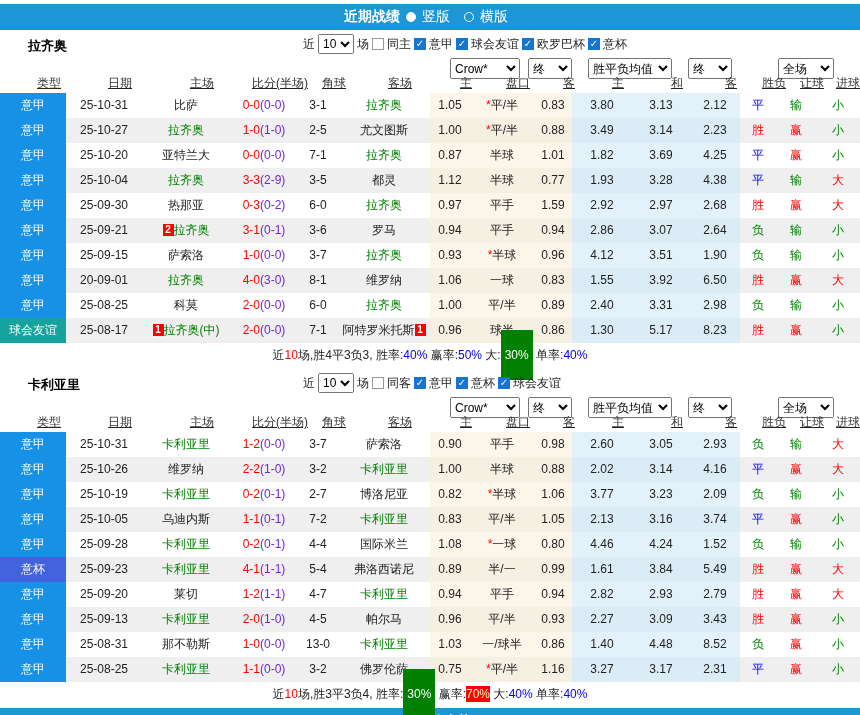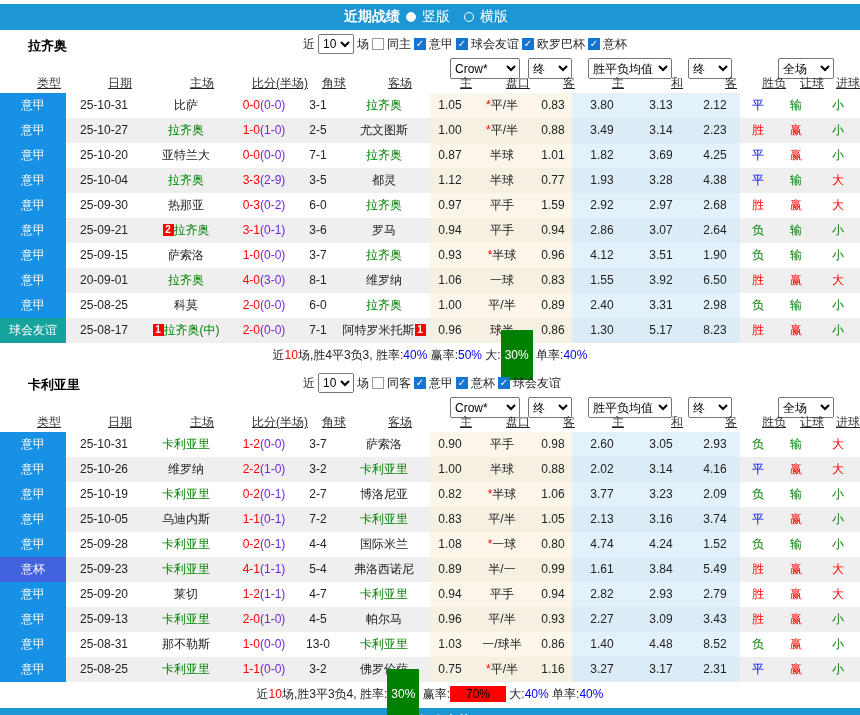--- a/index.html
+++ b/index.html
@@ -37,21 +37,21 @@
   .row.even > .c-avg{background:#dbecf7 !important;}
   .t-focus{color:#008000;}
   .sc{color:#f00;}
   .half{color:#6d28d9;}
   .star{color:#f00;font-style:normal;}
   .badge{display:inline-block;background:#f00;color:#fff;font-size:10px;line-height:12px;width:11px;height:12px;text-align:center;vertical-align:1px;font-weight:bold;}
   .summary{height:20px;line-height:20px;text-align:center;margin-top:2px;}
   .summary .seg-red{color:#f00;}
   .summary .seg-blue{color:#0000ee;}
   .summary .bg-green{background:#008000;color:#fff;padding:18px 4px;}
-  .summary .bg-red{background:#f00;color:#000000;padding:1px 16px;}
+  .summary .bg-red{background:#f00;color:#fef9c3;padding:1px 0;}
   .sec-gap{height:4px;}
   .footer-bar{height:26px;background:#1d96d5;color:#fff;font-weight:bold;font-size:14px;text-align:center;line-height:26px;}
 </style>
 </head>
 <body>
 
 <div class="titlebar">
   <span class="title">近期战绩</span>
   <span class="radio sel"></span>
   <span class="radio-label">竖版</span>
@@ -391,21 +391,21 @@
         <div class="row grid odd">
           <div class="c-type" style="background:#1691e6">意甲</div>
        <div>25-09-28</div>
        <div><span class="t-focus">卡利亚里</span></div>
        <div><span class="sc">0-2</span><span class="half">(0-1)</span></div>
        <div>4-4</div>
        <div><span class="">国际米兰</span></div>
        <div class="c-h">1.08</div>
        <div class="c-hcap"><i class="star">*</i>一球</div>
        <div class="c-a">0.80</div>
-       <div class="c-avg">4.74</div>
+       <div class="c-avg">4.46</div>
        <div class="c-avg">4.24</div>
        <div class="c-avg">1.52</div>
        <div style="color:#008000">负</div>
        <div style="color:#008000">输</div>
        <div style="color:#008000">小</div>
         </div>
         <div class="row grid even">
           <div class="c-type" style="background:#4262de">意杯</div>
        <div>25-09-23</div>
        <div><span class="t-focus">卡利亚里</span></div>

